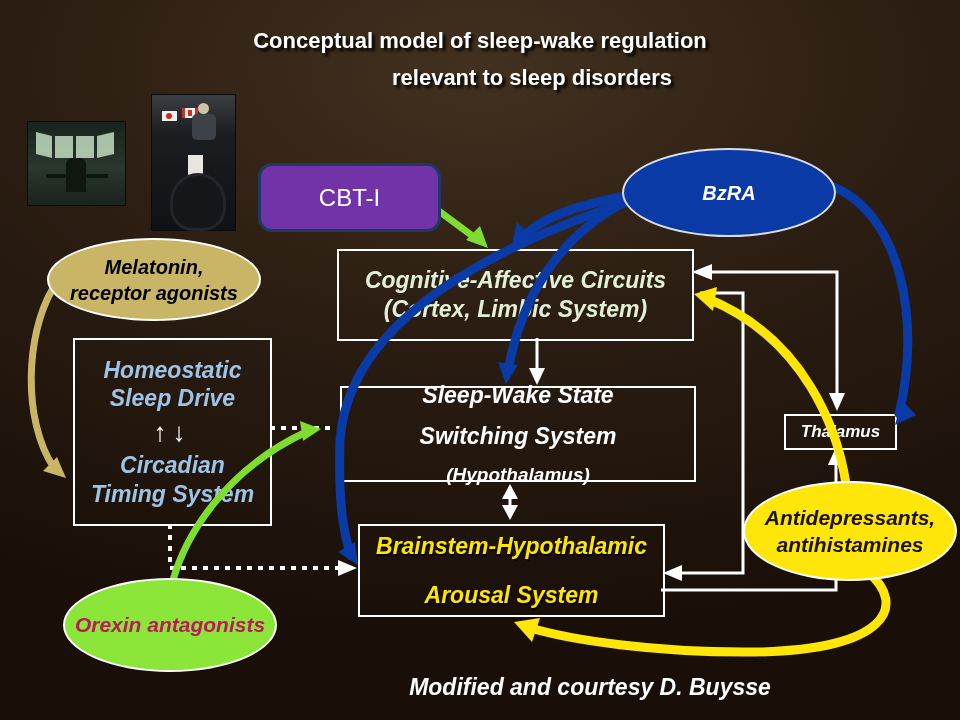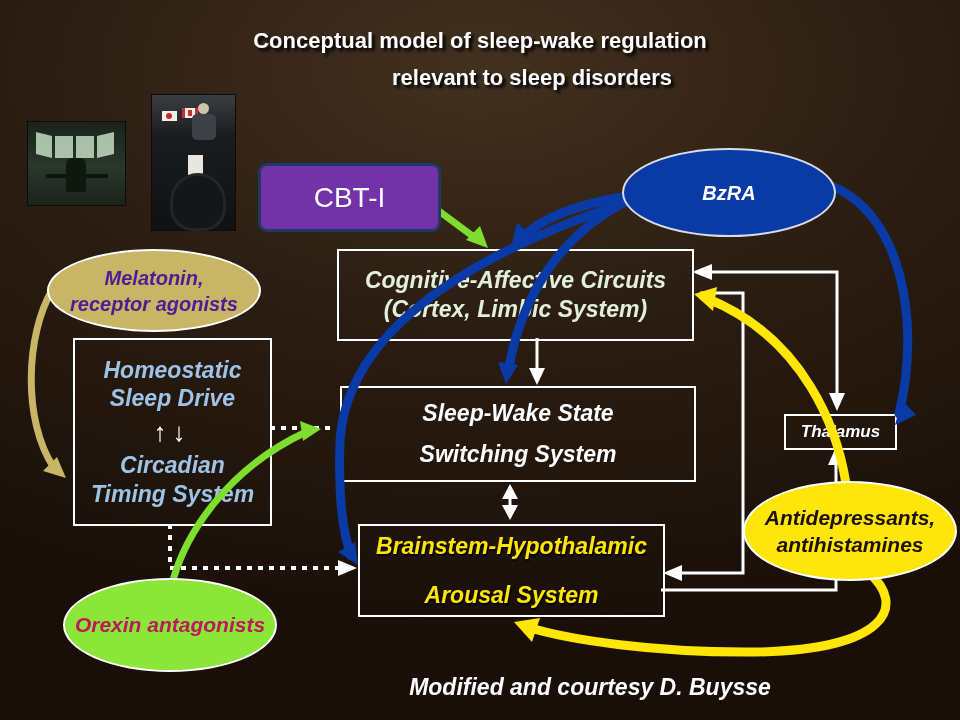--- a/index.html
+++ b/index.html
@@ -31,26 +31,26 @@
   .sysbox{border:2px solid #fff;color:#fff;text-align:center;font-weight:bold;font-style:italic;
           display:flex;flex-direction:column;justify-content:center;line-height:1.25;}
   .box-cognitive{left:337px;top:249px;width:353px;height:88px;color:#e2f0d9;font-size:23px;}
   .box-homeostatic{left:73px;top:338px;width:195px;height:184px;color:#9dc3e6;font-size:23px;}
   .box-homeostatic .updown{color:#fff;font-style:normal;font-size:26px;letter-spacing:6px;line-height:30px;margin:4px 0;}
   .box-sleepwake{left:340px;top:386px;width:352px;height:92px;font-size:23px;gap:12px;}
   .box-sleepwake .sub{font-size:19px;}
   .box-thalamus{left:784px;top:414px;width:109px;height:32px;font-size:17px;}
   .box-brainstem{left:358px;top:524px;width:303px;height:89px;color:#ffe600;font-size:23px;text-shadow:1px 2px 1px #000;gap:20px;}
   
-  .pill{left:258px;top:163px;width:177px;height:63px;background:#7232a8;border:3px solid #1f3864;border-radius:9px;
-        color:#fff;font-size:28px;display:flex;align-items:center;justify-content:center;}
+  .pill{left:258px;top:163px;width:177px;height:63px;background:#7232a8;border:3px solid #1f3864;border-radius:14px;
+        color:#fff;font-size:24px;display:flex;align-items:center;justify-content:center;}
   .ellipse{border-radius:50%;display:flex;flex-direction:column;align-items:center;justify-content:center;
            text-align:left;font-weight:bold;font-style:italic;line-height:1.3;}
   .el-bzra{left:622px;top:148px;width:210px;height:85px;background:#0a3aa6;border:2px solid #d8dde8;color:#fff;font-size:20px;}
-  .el-melatonin{left:47px;top:249px;width:210px;height:79px;background:#c9b566;border:2px solid #fff;color:#4c1d95;font-size:20px;}
+  .el-melatonin{left:47px;top:238px;width:210px;height:79px;background:#c9b566;border:2px solid #fff;color:#000000;font-size:20px;}
   .el-antidep{left:743px;top:481px;width:210px;height:96px;background:#ffe60a;border:2px solid #fff;color:#1c1206;font-size:21px;}
   .el-orexin{left:63px;top:578px;width:210px;height:90px;background:#8ce63a;border:2px solid #fff;color:#be185d;font-size:21px;}
   
   .caption{left:0;right:0;top:674px;text-align:center;color:#fff;font-weight:bold;font-style:italic;
            font-size:23px;transform:translateX(110px);}
   svg.layer{position:absolute;left:0;top:0;pointer-events:none;}
   .z1{z-index:1}.z2{z-index:2}.z3{z-index:3}.z4{z-index:4}.z5{z-index:5}
 </style>
 </head>
 <body>
@@ -116,20 +116,21 @@
   <div class="abs sysbox box-homeostatic z3">
     <div>Homeostatic</div>
     <div>Sleep Drive</div>
     <div class="updown">↑↓</div>
     <div>Circadian</div>
     <div>Timing System</div>
   </div>
   <div class="abs sysbox box-sleepwake z3">
     <div>Sleep-Wake State</div>
     <div>Switching System</div>
+    <div class="sub">(Hypothalamus)</div>
   </div>
   <div class="abs sysbox box-thalamus z3">
     <div>Thalamus</div>
   </div>
   <div class="abs sysbox box-brainstem z3">
     <div>Brainstem-Hypothalamic</div>
     <div>Arousal System</div>
   </div>
 
   <svg class="layer z4" width="960" height="720" viewBox="0 0 960 720">

